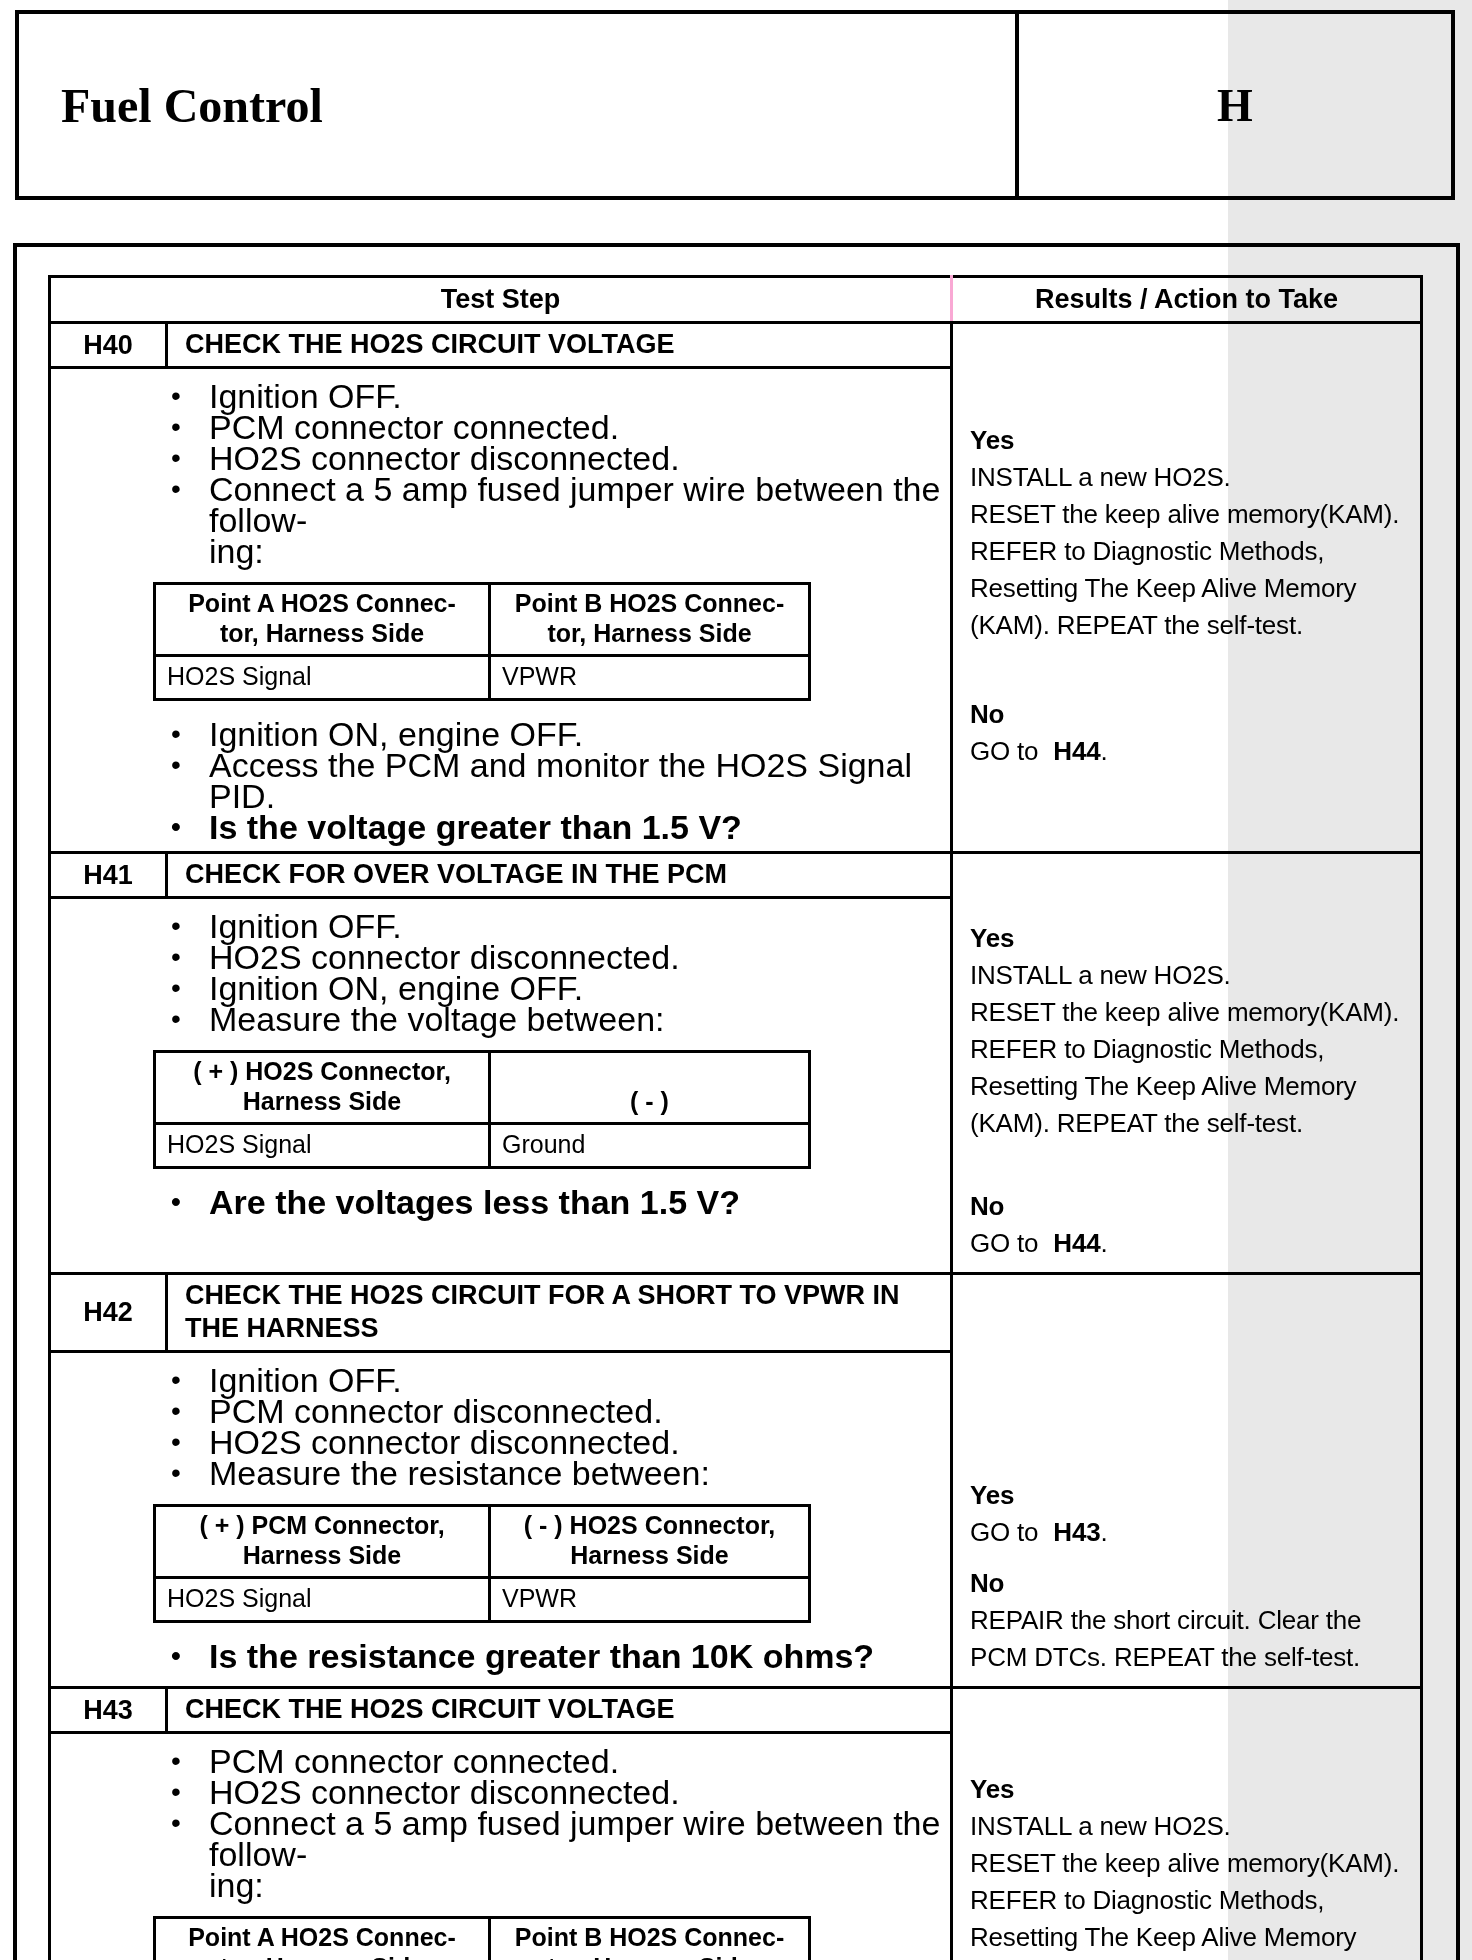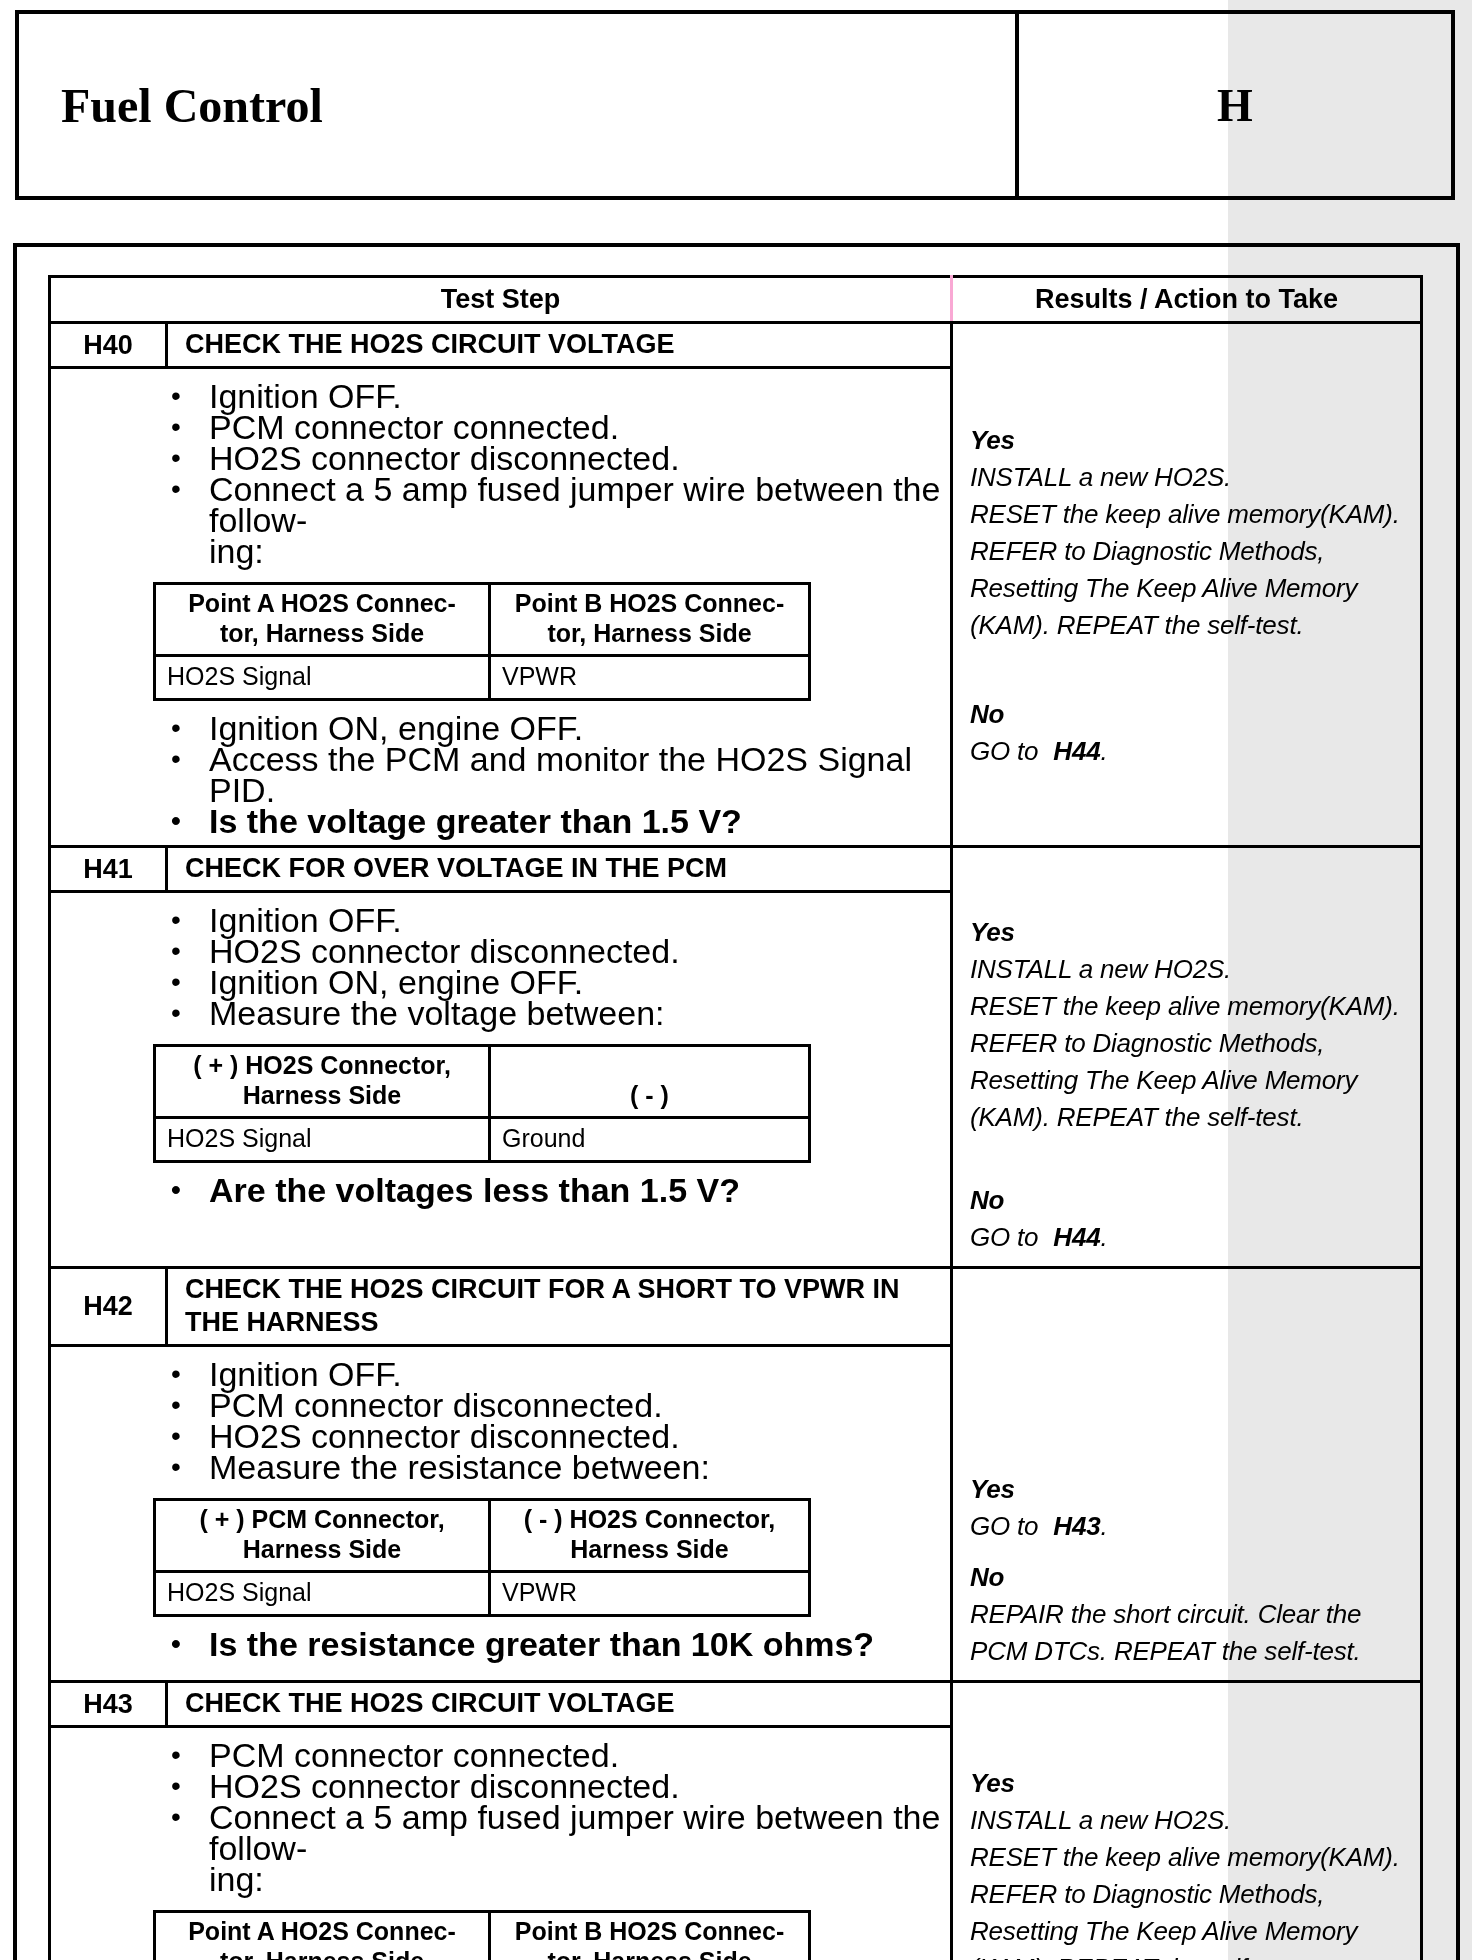--- a/index.html
+++ b/index.html
@@ -31,27 +31,27 @@
   .strip .stitle{flex:1 1 auto;font-weight:700;font-size:27px;line-height:33px;
                  padding:4px 10px 5px 17px;white-space:pre-line;display:flex;align-items:center;}
   
   .content{padding:12px 0 8px 0;}
   ul.b{list-style:none;margin:0;padding:0 0 0 118px;}
   ul.b li{position:relative;padding-left:40px;font-size:34px;line-height:31px;}
   ul.b li::before{content:"\2022";position:absolute;left:2px;top:-1px;font-size:28px;}
   ul.b li span{white-space:pre-line;}
   ul.b li.q{font-weight:700;}
   
-  table.mini{border-collapse:collapse;border:3px solid #701a75;table-layout:fixed;margin:15px 0 12px 102px;}
+  table.mini{border-collapse:collapse;border:3px solid #701a75;table-layout:fixed;margin:15px 0 18px 102px;}
   table.mini th{border:3px solid #000;font-size:25px;font-weight:700;text-align:center;
                 vertical-align:bottom;padding:3px 6px 6px;line-height:30px;white-space:pre-line;}
   table.mini td{border:3px solid #000;font-size:25px;padding:5px 8px 7px 11px;line-height:29px;}
   col.m1{width:335px;} col.m2{width:320px;}
   
-  .res{padding:12px 6px 10px 17px;font-size:26px;line-height:37px;letter-spacing:-0.2px;font-style:italic;}
+  .res{padding:12px 6px 10px 17px;font-size:26px;line-height:37px;letter-spacing:-0.2px;}
   .res .lab{font-weight:700;}
   .res .body{white-space:pre-line;}
   .res .goto b{margin-left:15px;}
   .r40{padding-top:98px;} .r41{padding-top:66px;} .r42{padding-top:202px;} .r43{padding-top:82px;}
   .no40{margin-top:52px;} .no41{margin-top:46px;} .no42{margin-top:14px;}
   .c40{min-height:372px;} .c41{min-height:324px;} .c42{min-height:288px;} .c43{min-height:344px;}
 </style>
 </head>
 <body>
 

